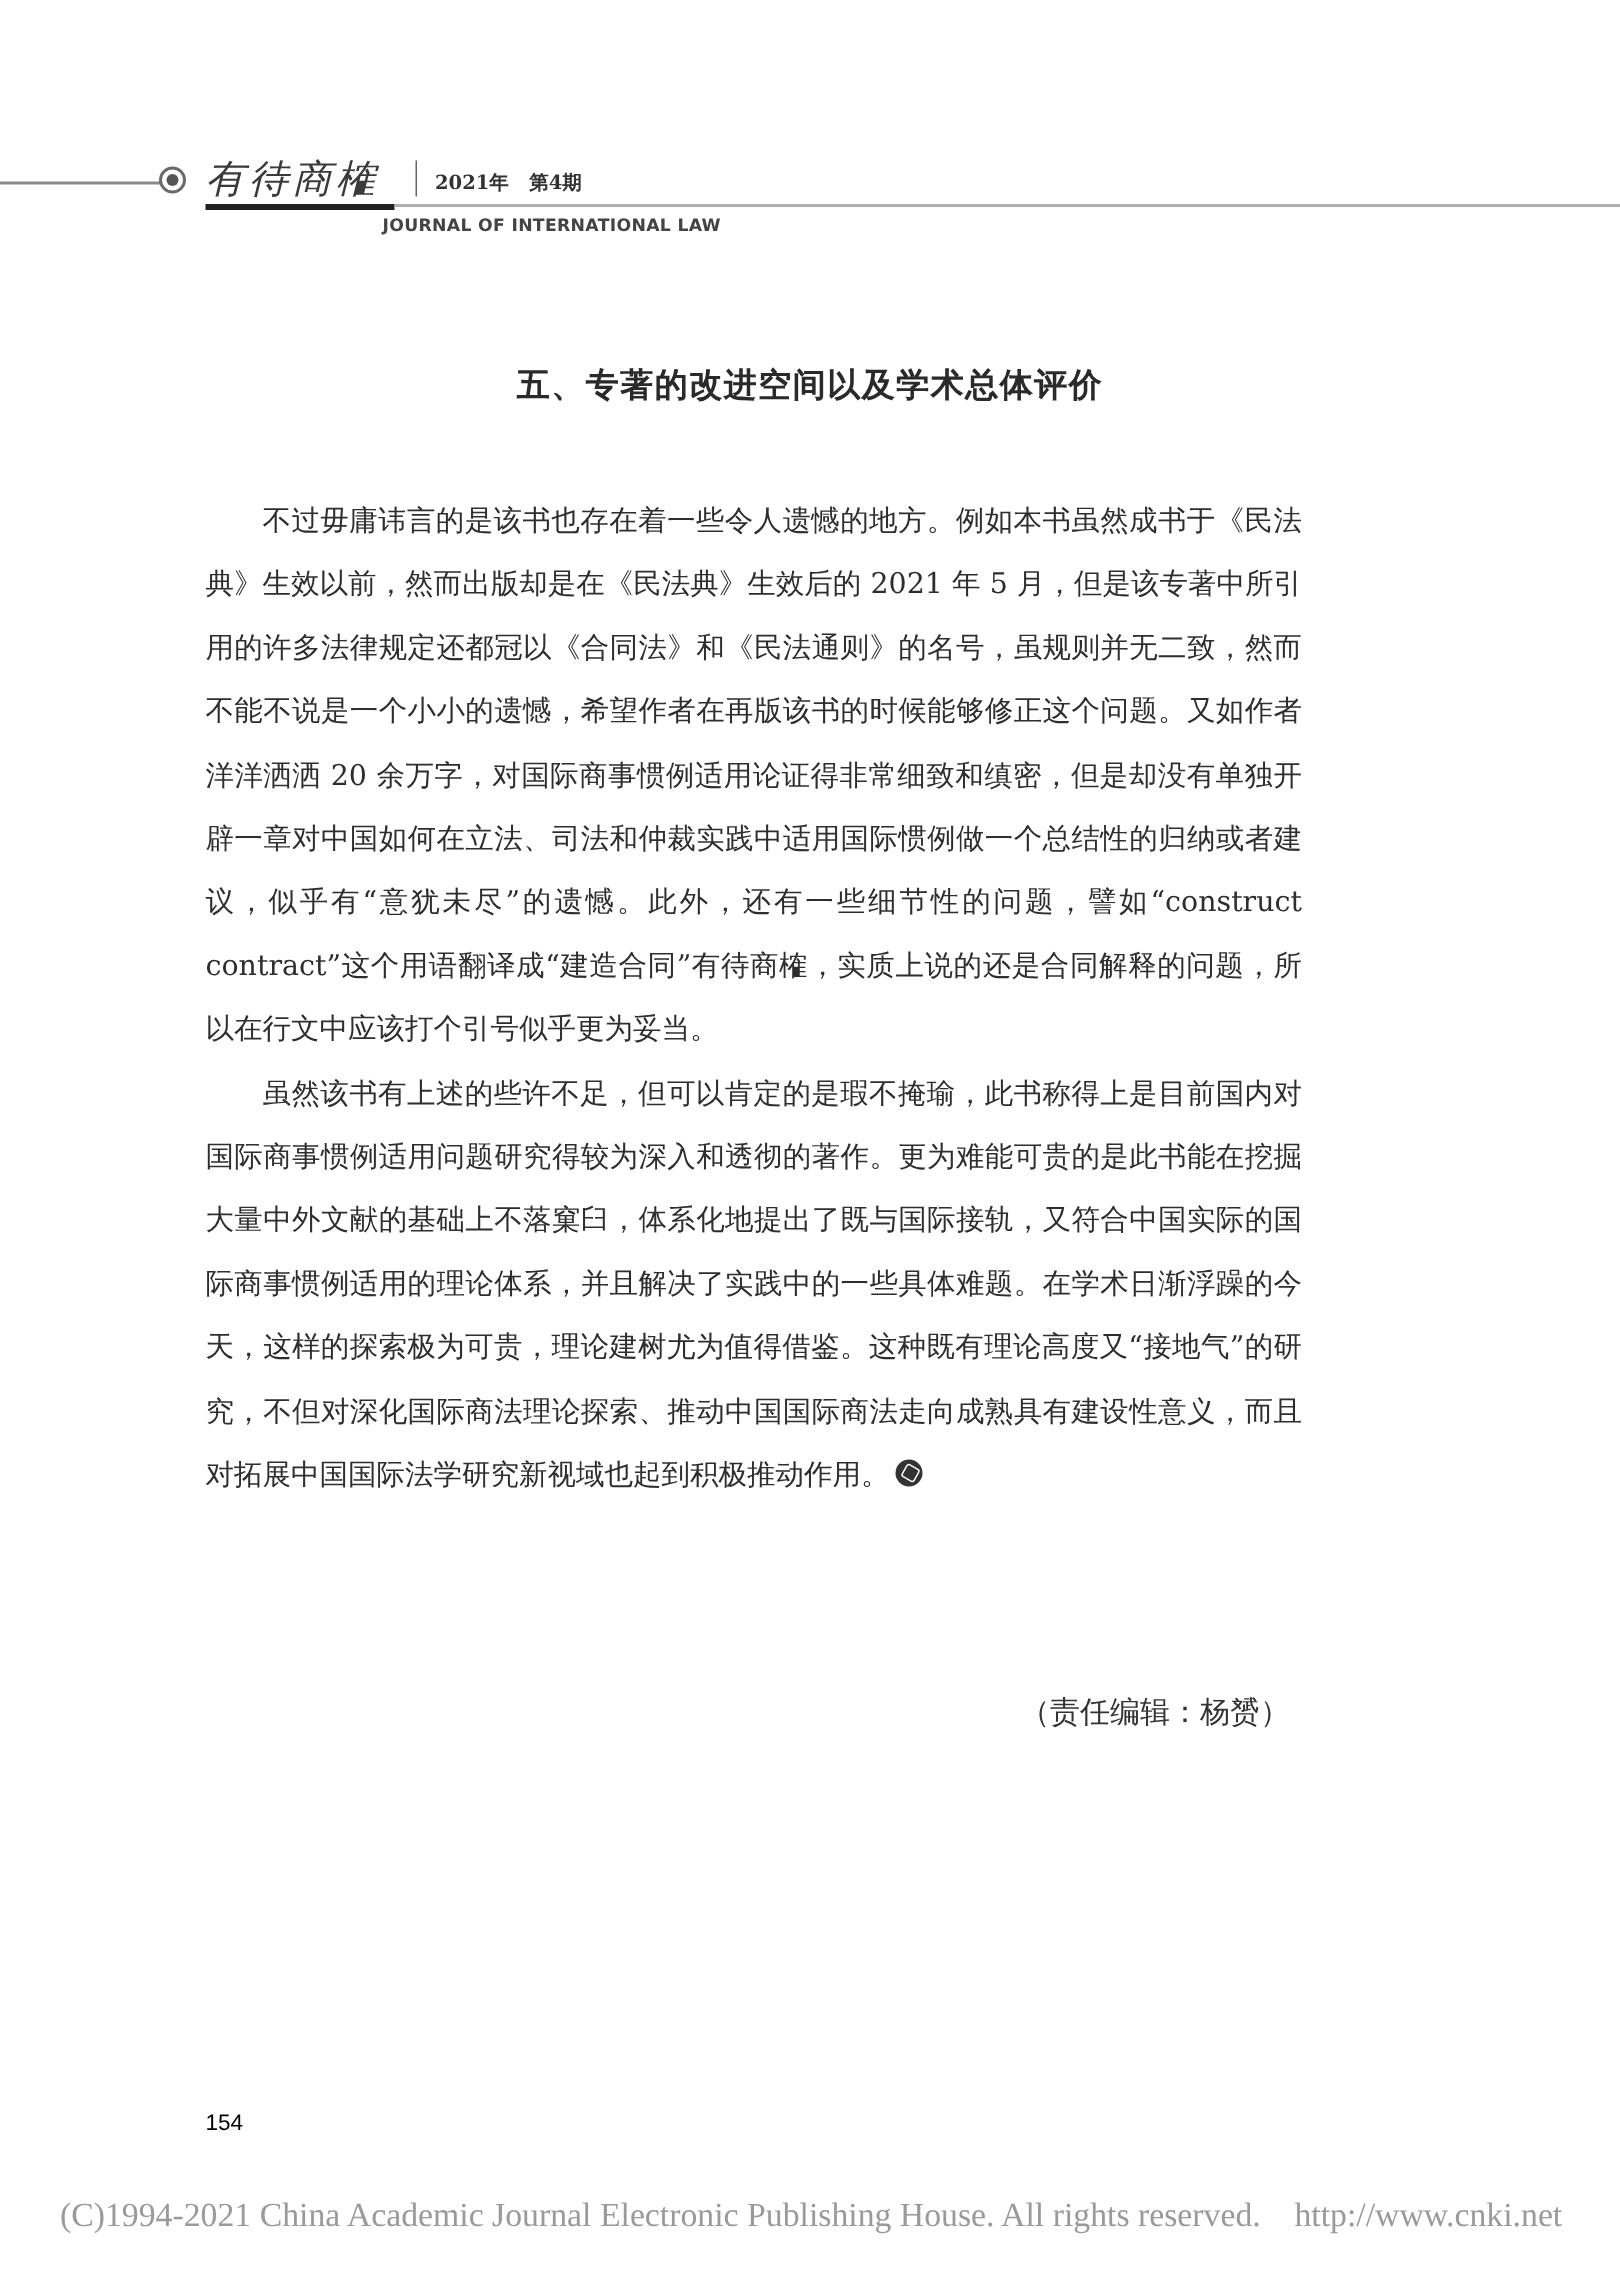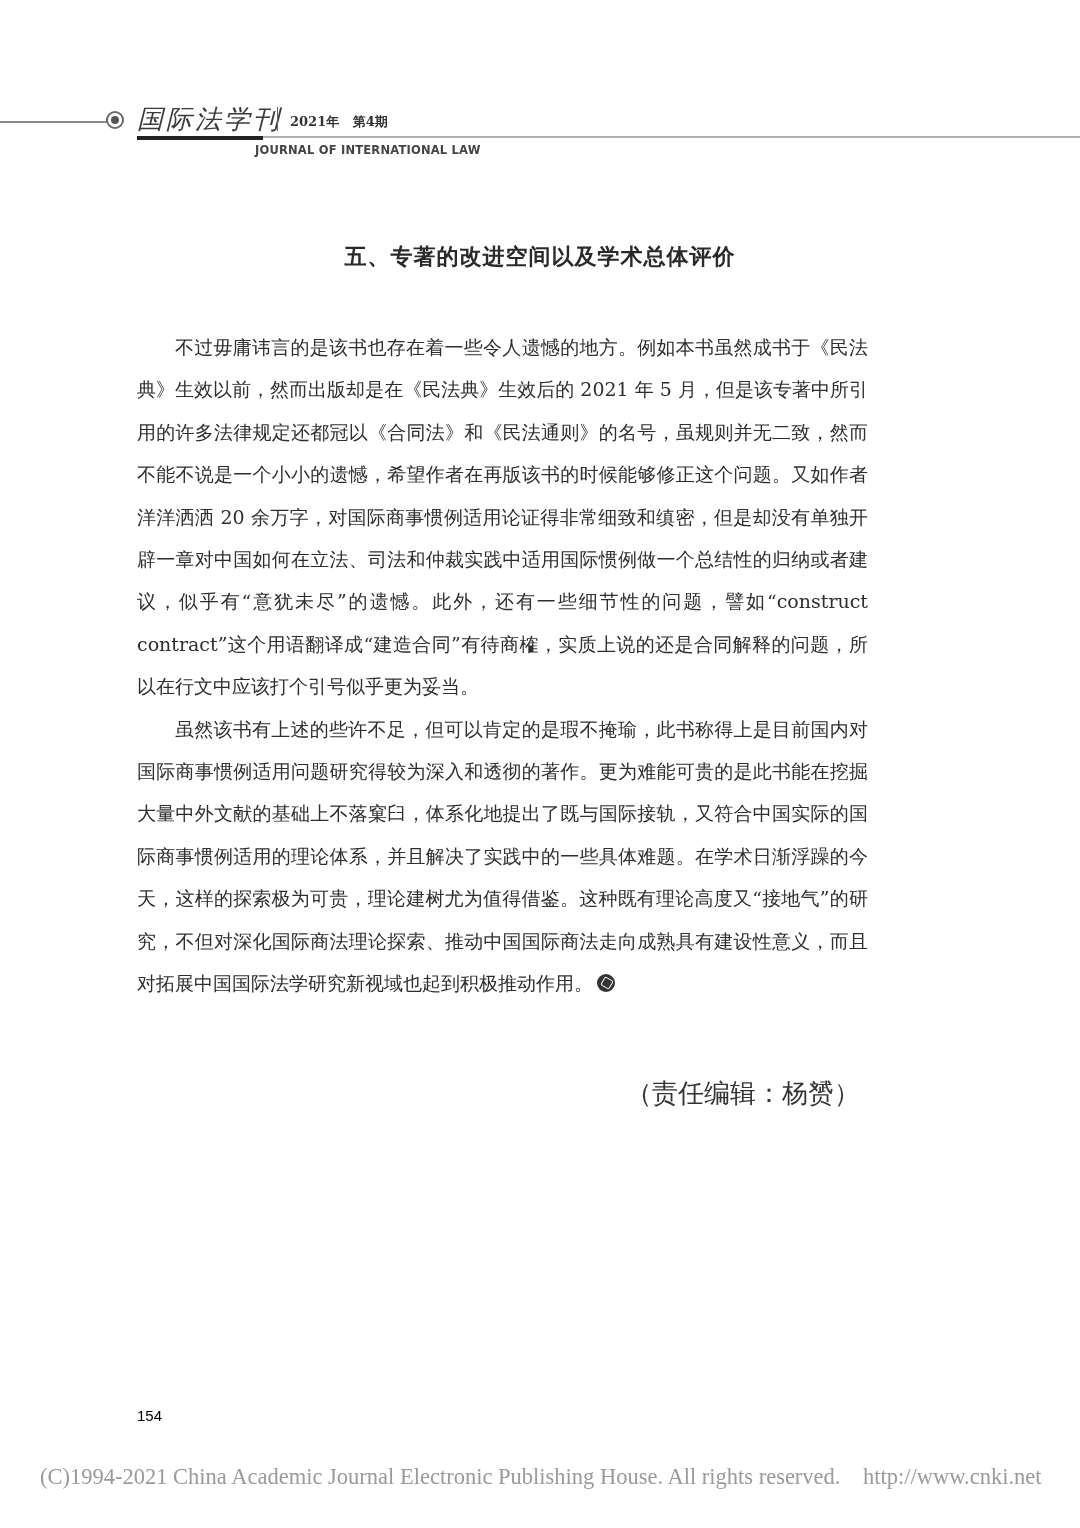--- a/index.html
+++ b/index.html
@@ -128,22 +128,22 @@
     content: "";
     position: absolute;
     left: 5px; top: 4px;
     width: 8px; height: 8px;
     border: 1.5px solid #fff;
     border-radius: 2px;
     transform: rotate(30deg);
   }
   .editor-credit {
     position: absolute;
-    right: 220px; top: 1076px;
-    font-size: 26px;
+    right: 220px; top: 1128px;
+    font-size: 20px;
     color: #333;
     font-family: Liberation Serif, serif;
   }
   .page-number {
     position: absolute;
     left: 137px; top: 1407px;
     font-family: "Liberation Sans", sans-serif;
     font-size: 15px;
     color: #000000;
   }
@@ -155,21 +155,21 @@
     color: #9a9a9a;
     white-space: pre;
   }
 </style>
 </head>
 <body>
 
 <div class="header">
   <div class="header-line-left"></div>
   <div class="header-bullet"></div>
-  <div class="journal-cn">国际法学刊</div>
+  <div class="journal-cn">有待商榷</div>
   <div class="journal-underline"></div>
   <div class="header-rule-right"></div>
   <div class="header-sep"></div>
   <div class="issue-info">2021年   第4期</div>
   <div class="journal-en">JOURNAL OF INTERNATIONAL LAW</div>
 </div>
 
 <h2 class="section-title" style="margin:0;">五、专著的改进空间以及学术总体评价</h2>
 
 <div class="body-text">

